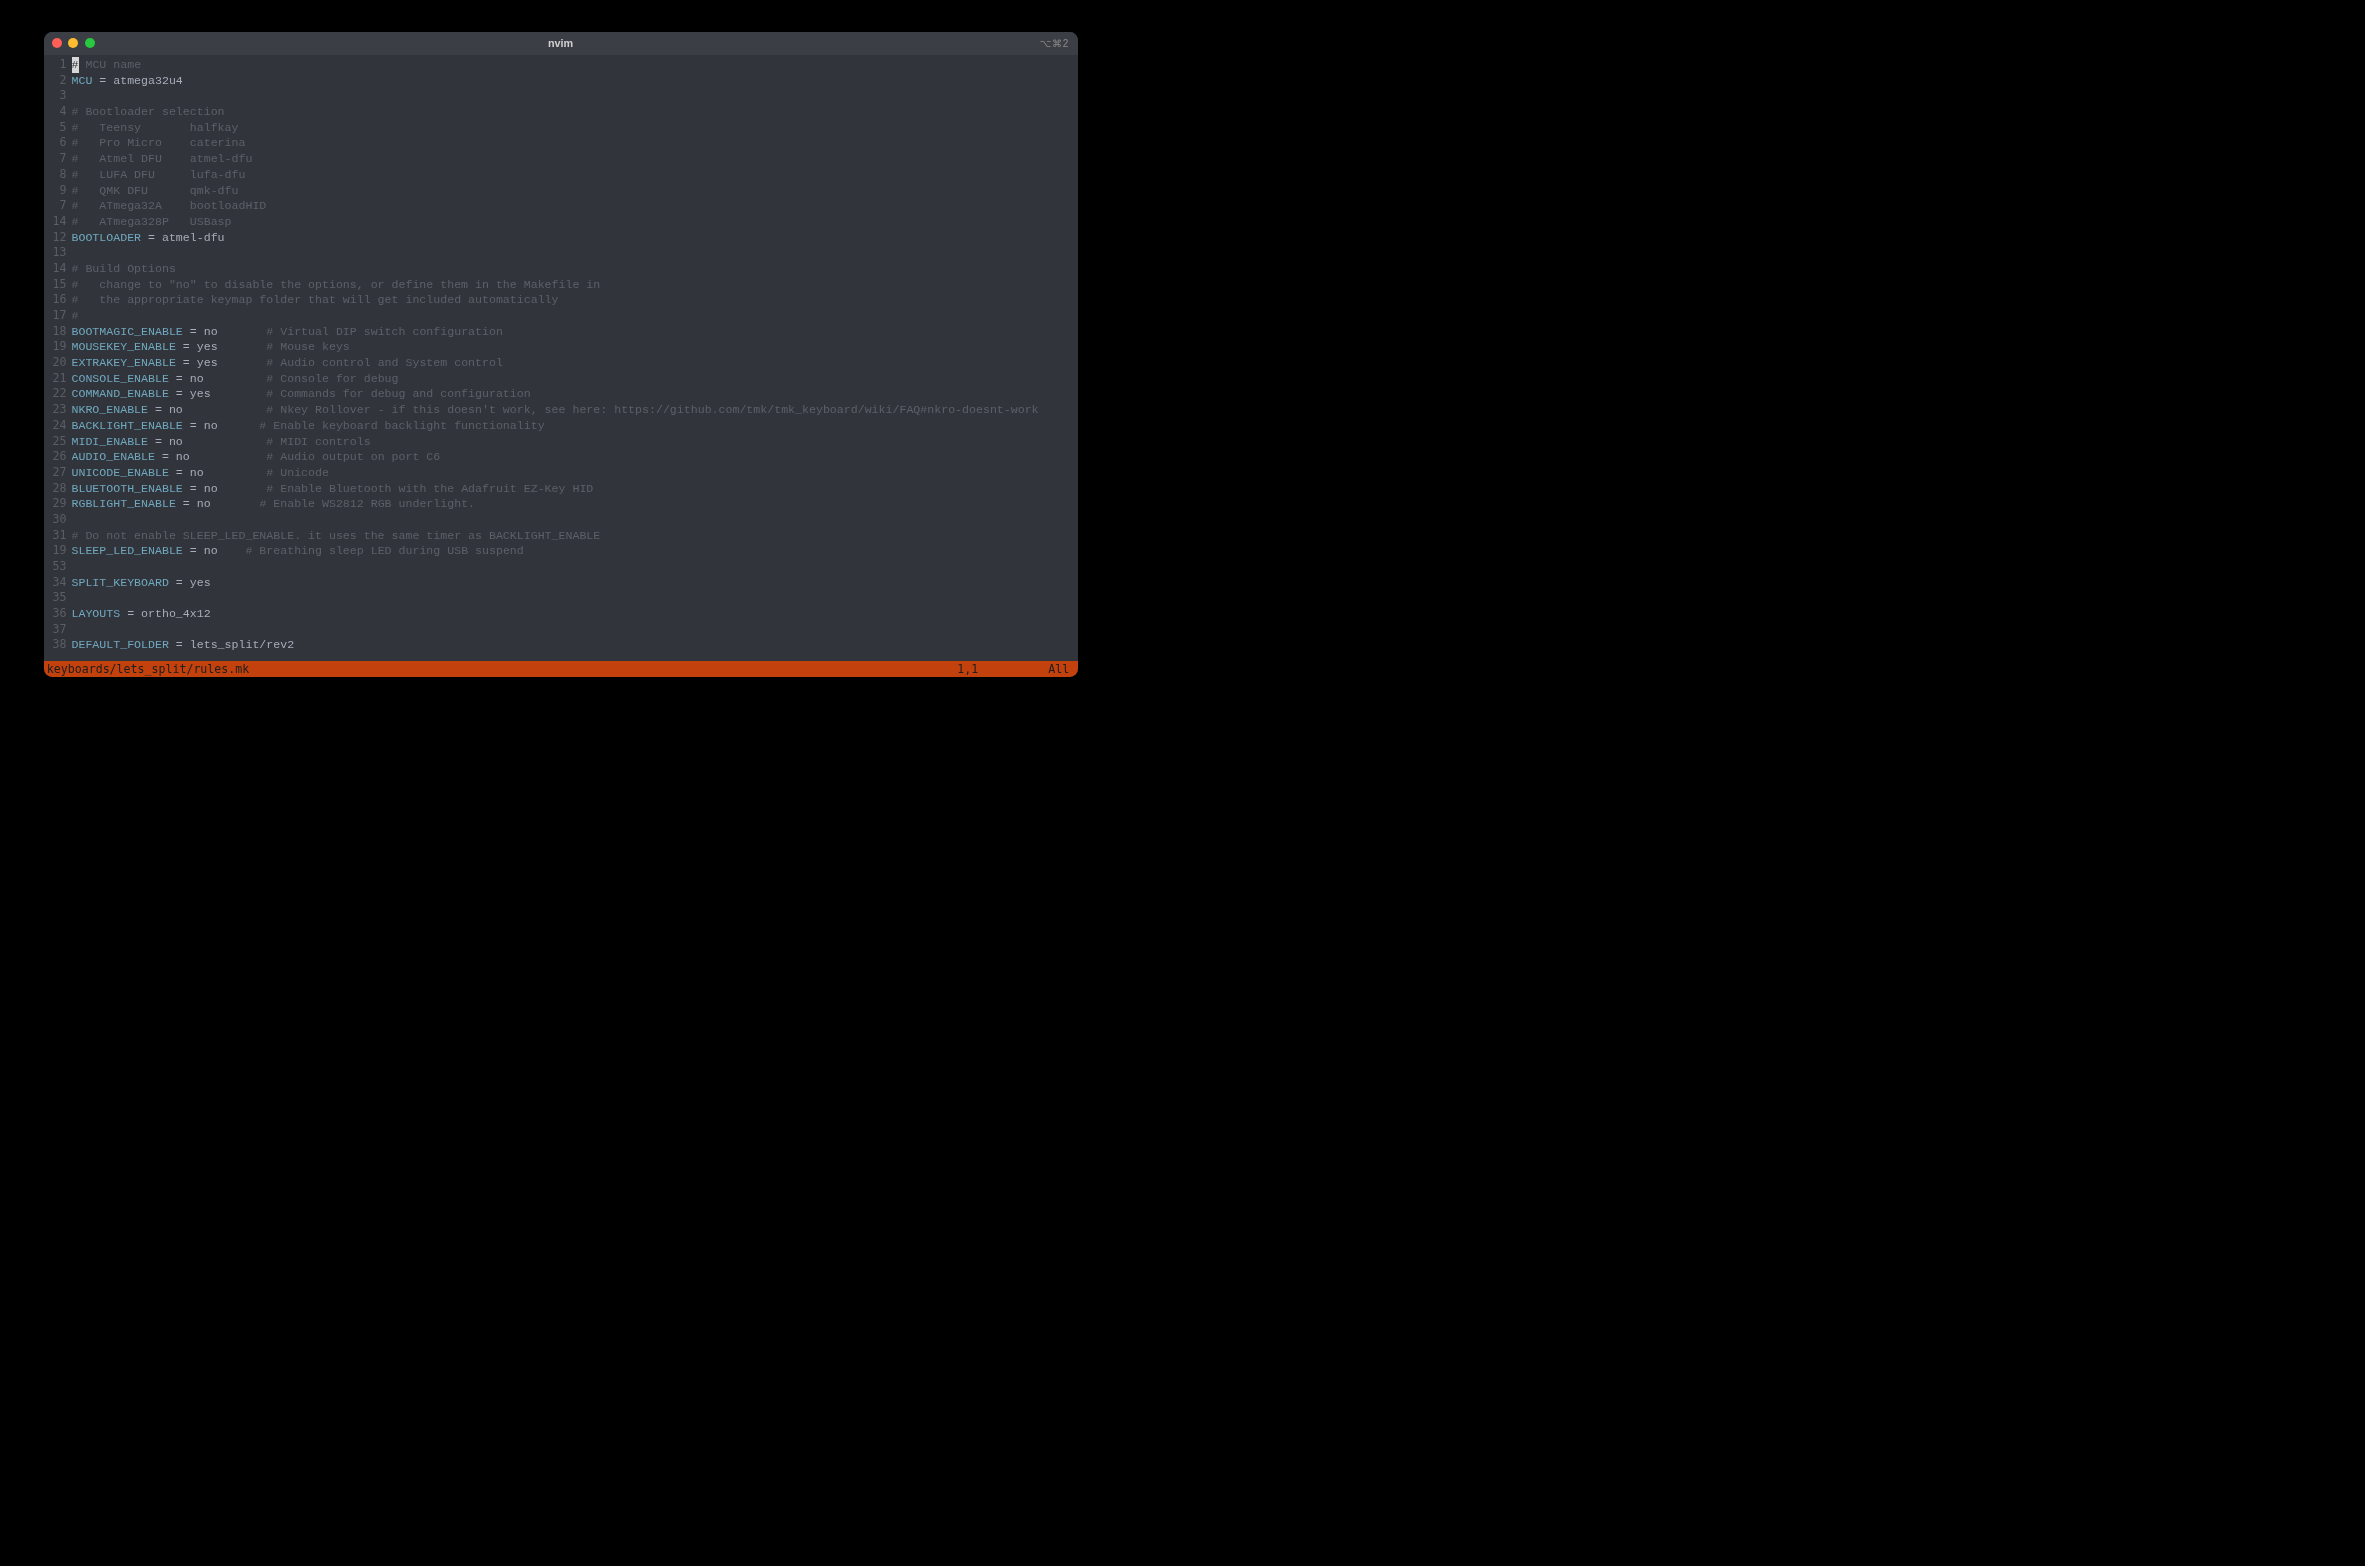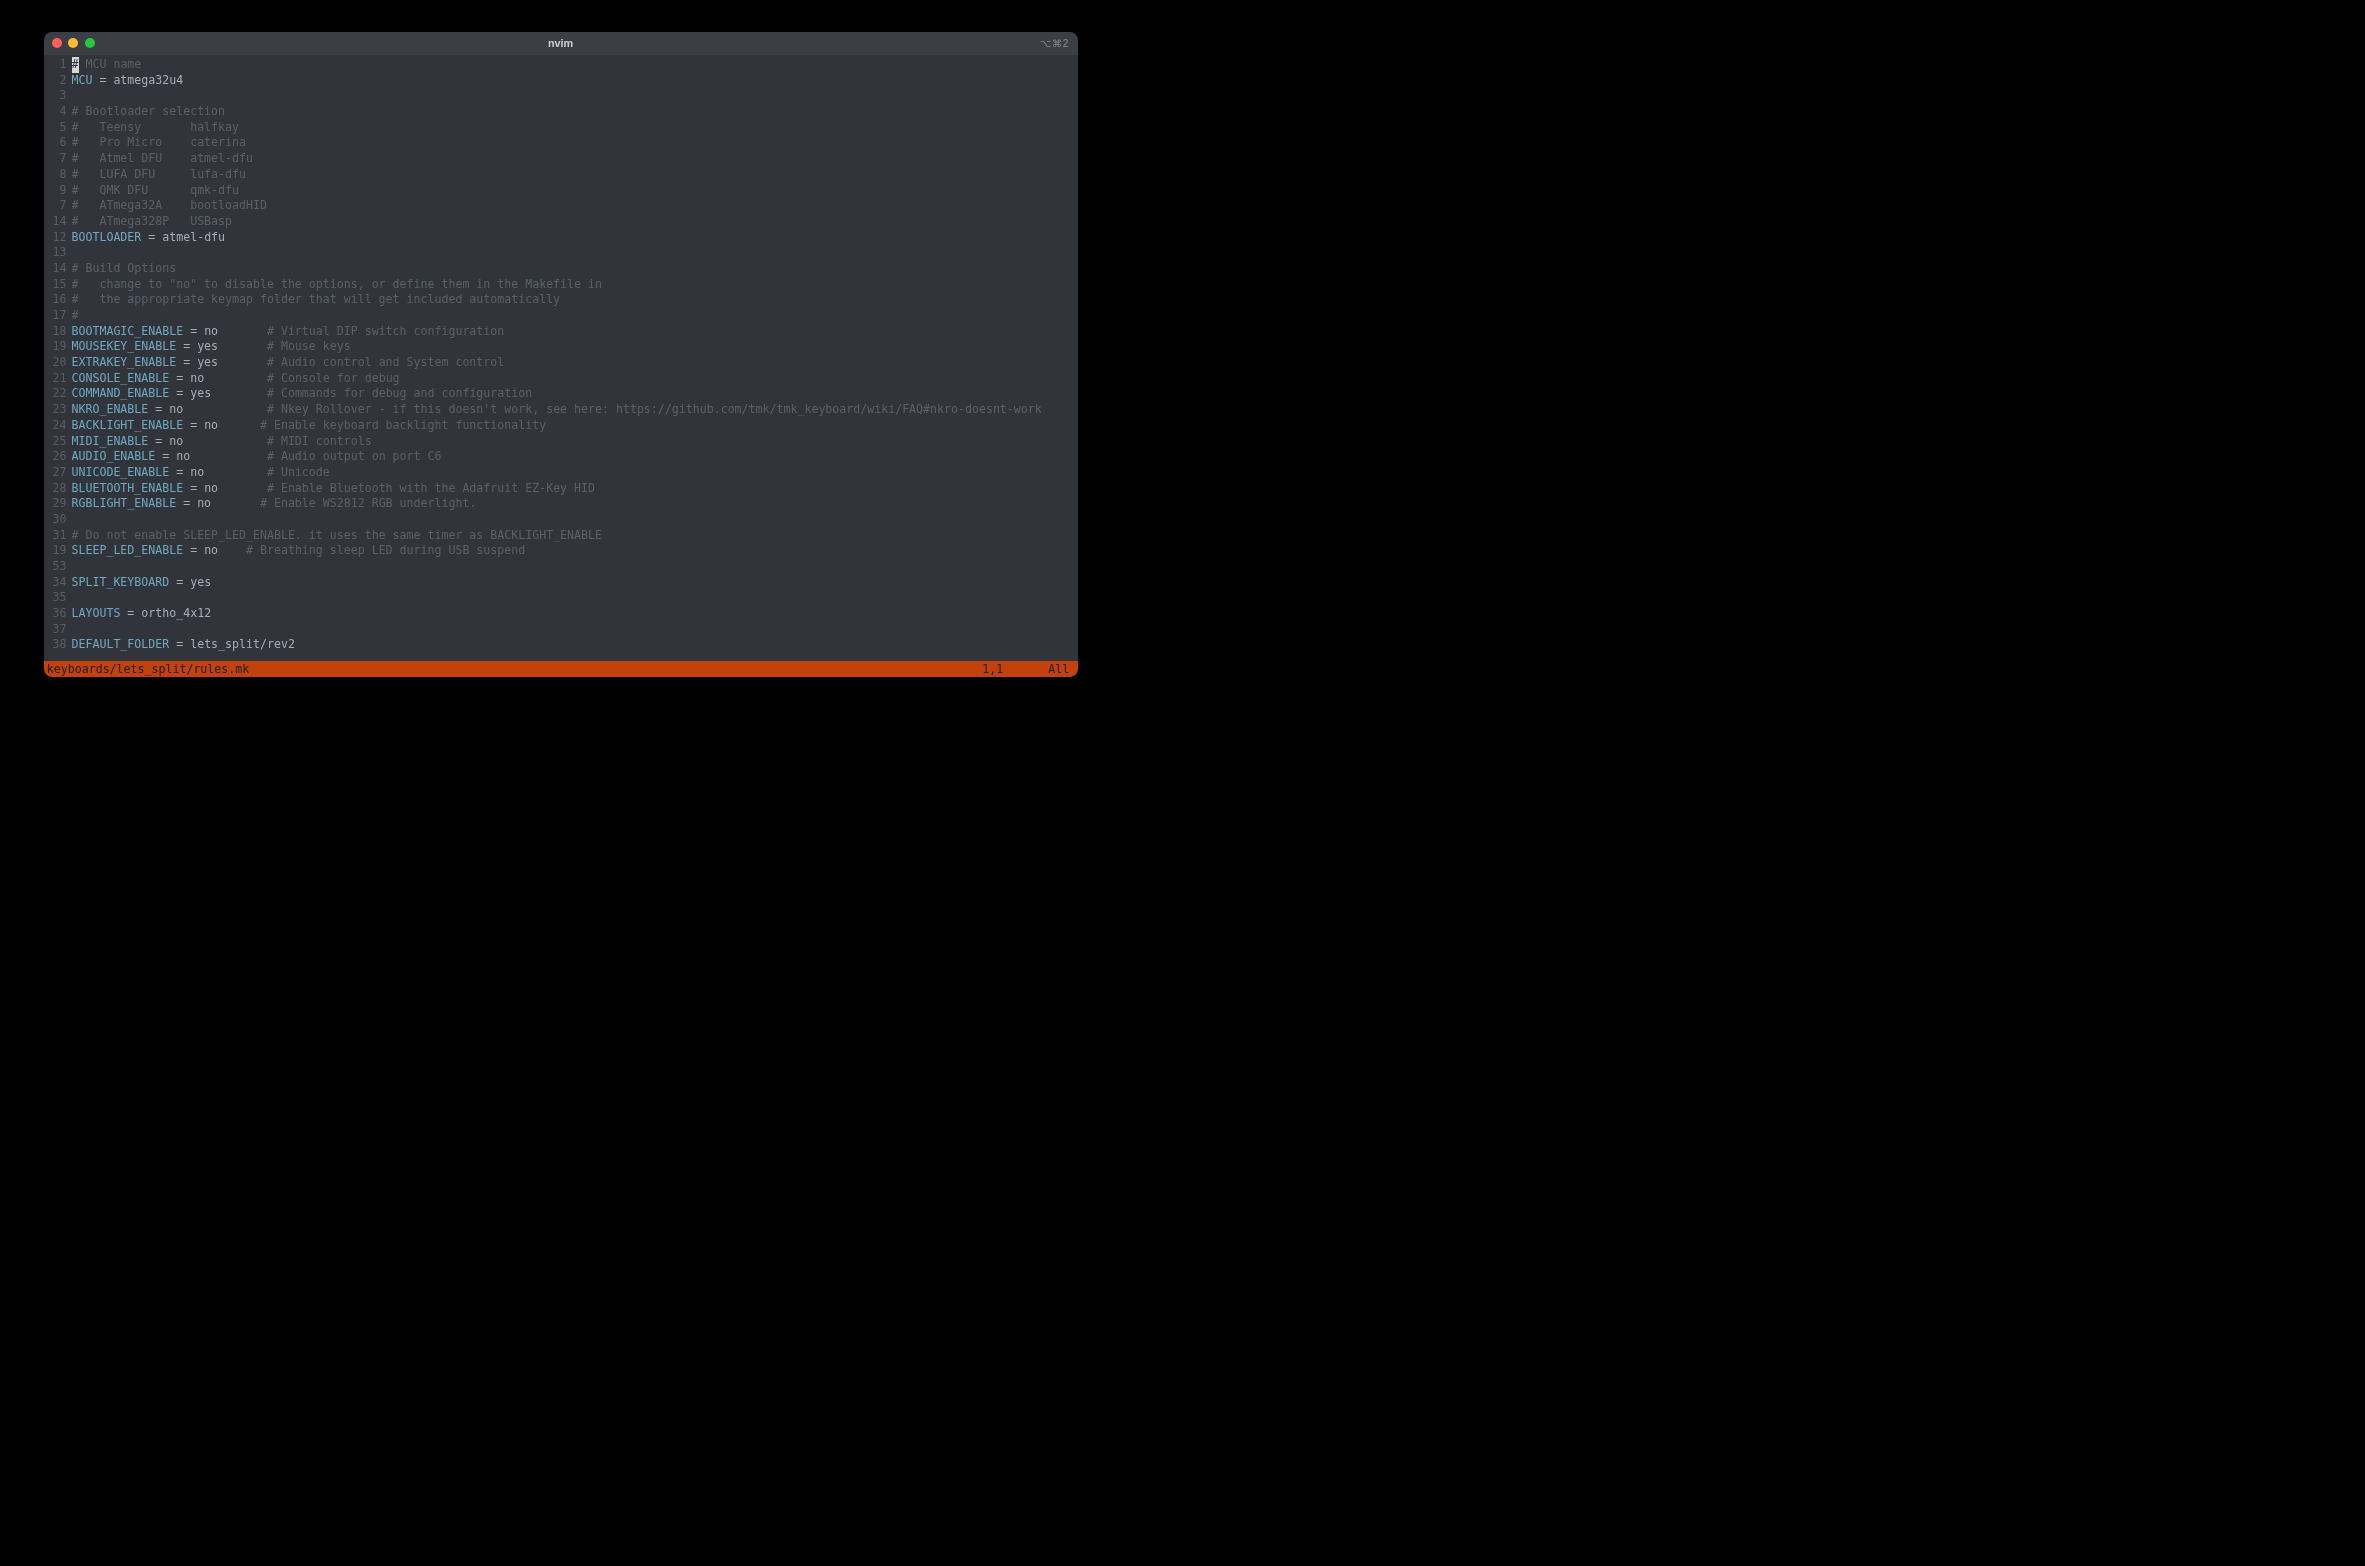--- a/index.html
+++ b/index.html
@@ -75,20 +75,21 @@
     user-select: none;
   }
   .gutter div { height: 15.7px; }
   .code {
     flex: 1;
     line-height: 15.7px;
     padding-top: 2.5px;
     color: #a6acb9;
     white-space: pre;
     overflow: hidden;
+    font-family: Liberation Mono, monospace;
   }
   .code .row { height: 15.7px; }
   .cursor {
     background: #d7d7d7;
     color: #31343a;
     display: inline-block;
     width: 7px;
     text-align: center;
   }
   .comment { color: #5b6069; }
@@ -99,21 +100,21 @@
     background: #c2410c;
     color: #1e1e1e;
     display: flex;
     align-items: center;
     padding: 0 3.3px;
     font-weight: 500;
   }
   .status-right {
     margin-left: auto;
     display: flex;
-    gap: 45px;
+    gap: 70px;
     padding-right: 5px;
   }
 </style>
 </head>
 <body>
 
 <div class="window">
   <div class="titlebar">
     <div class="traffic-lights">
       <div class="tl tl-close"></div>

